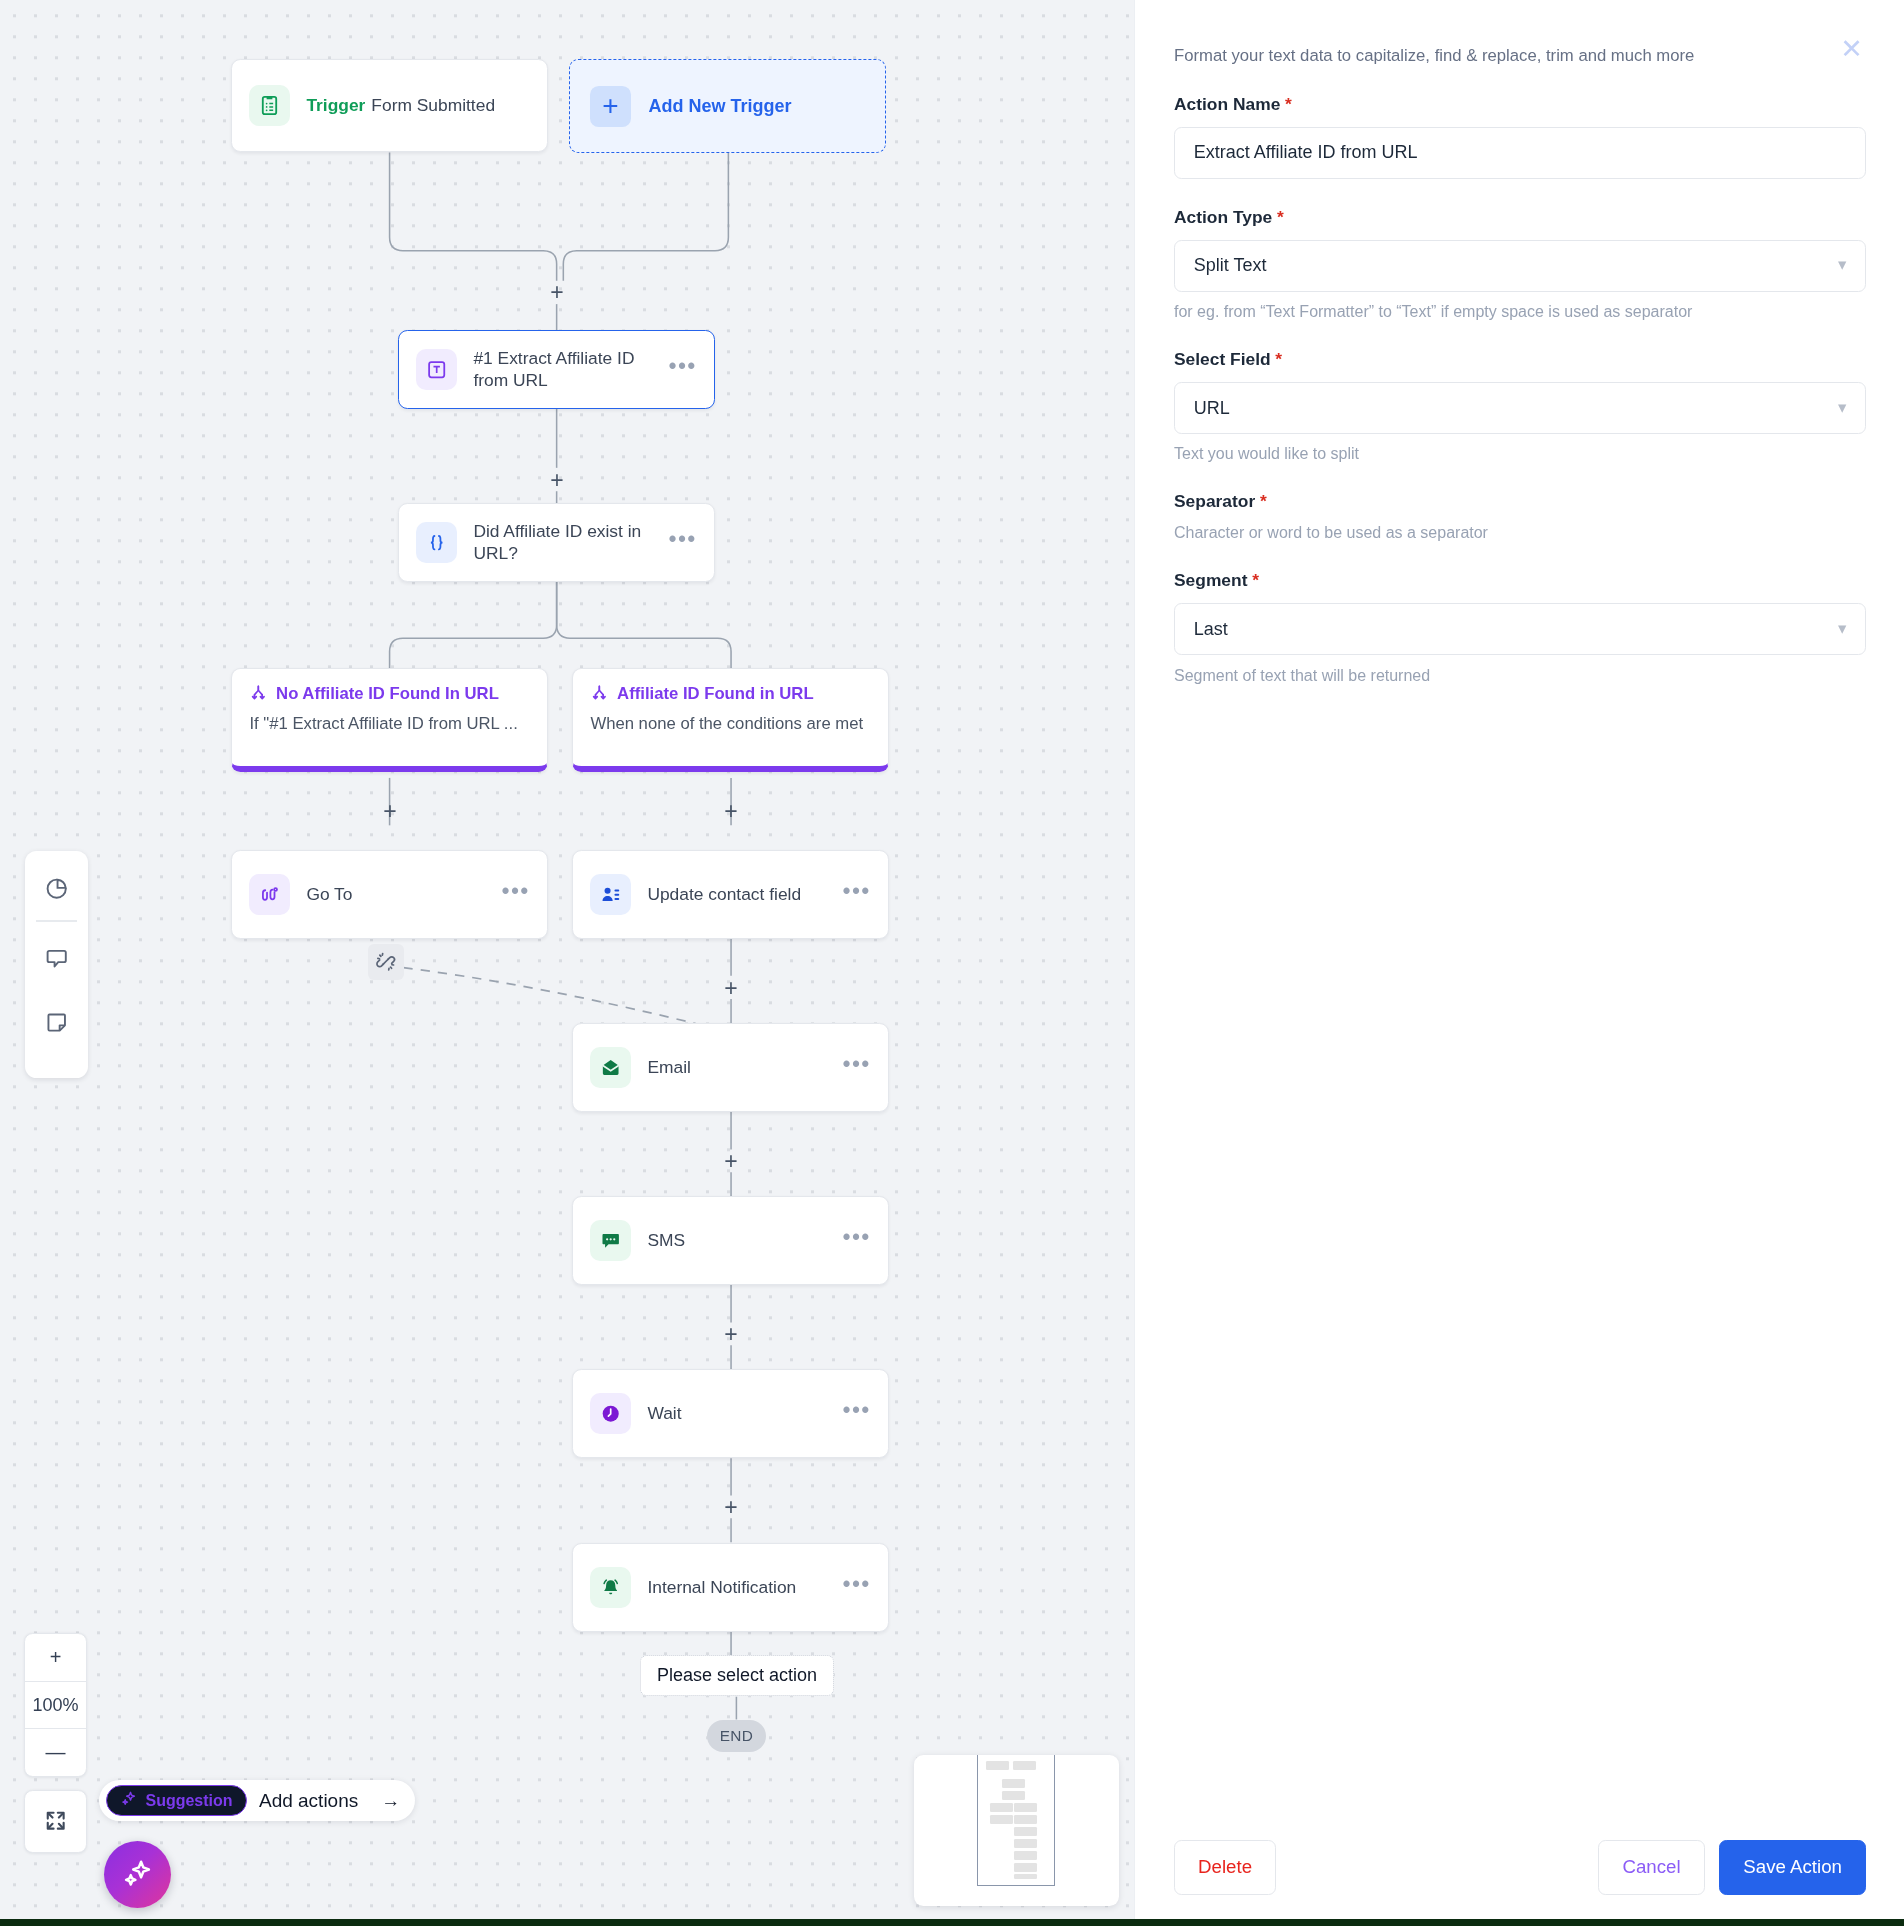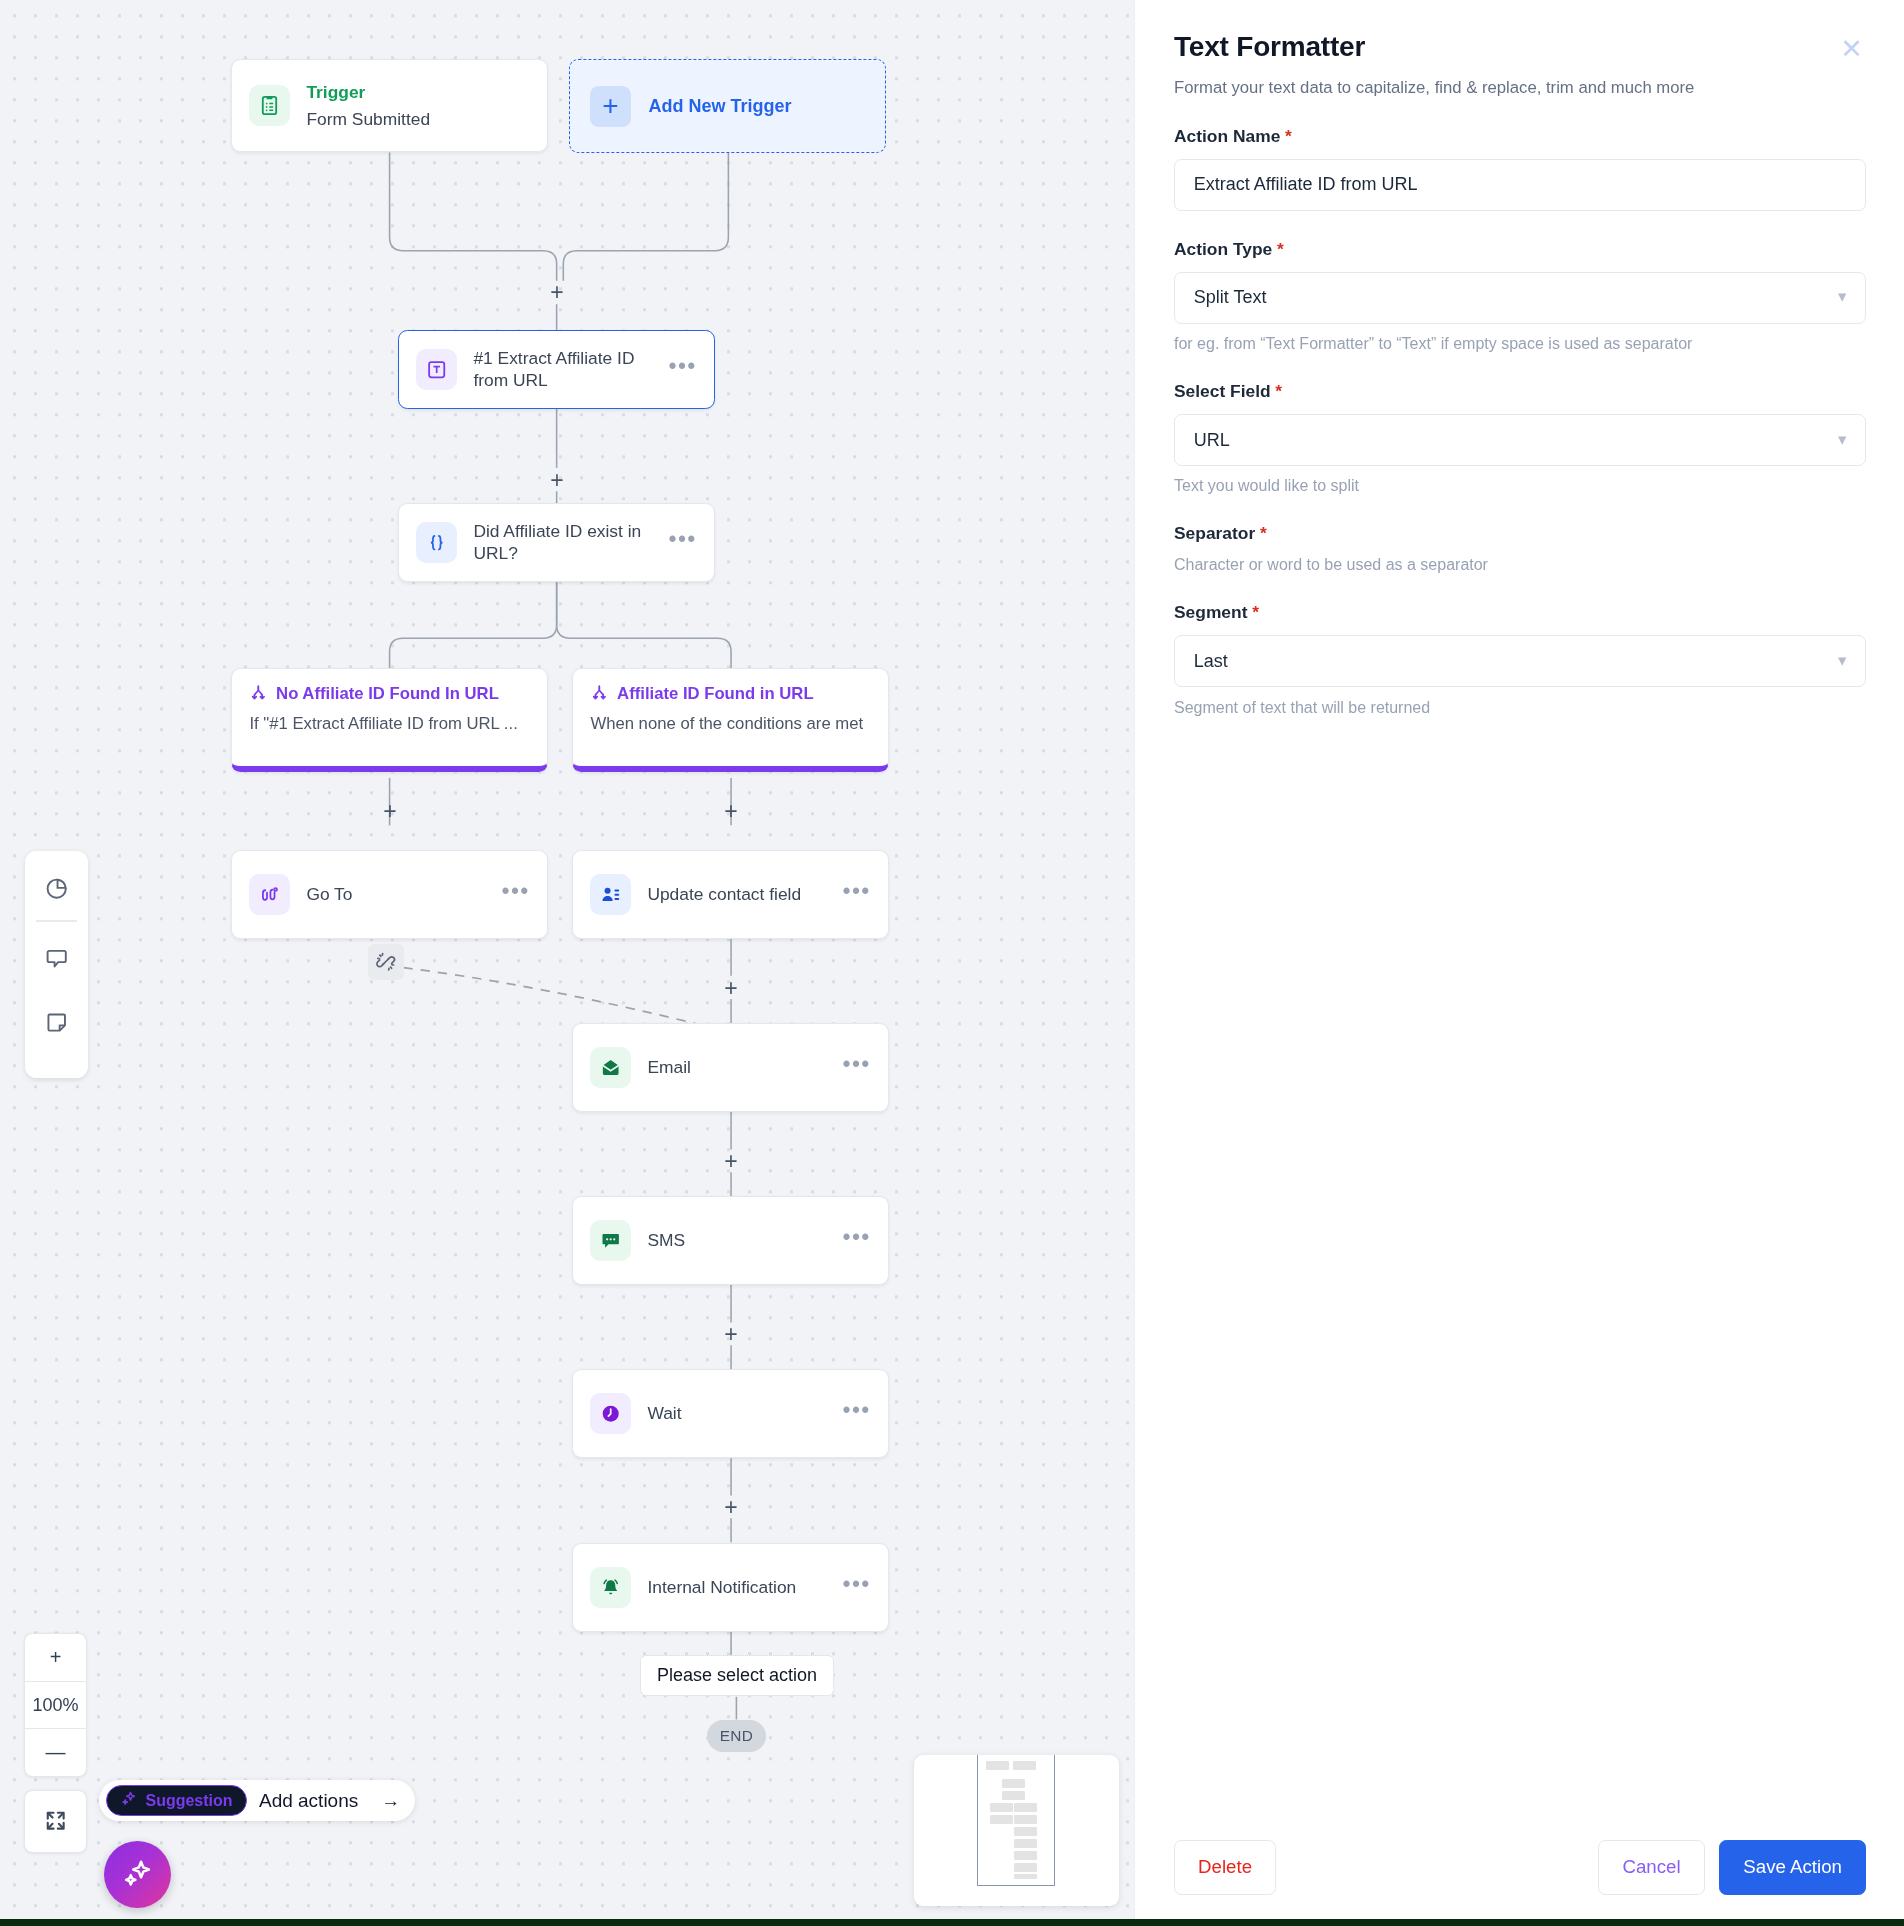--- a/index.html
+++ b/index.html
@@ -51,21 +51,21 @@
   .dots {
     color: #98a2b3; font-size: 23px; letter-spacing: 1.3px; line-height: .4;
     flex: none; padding-bottom: 6.7px;
   }
 
   
   .trigger-node {
     left: 231px; top: 59px; width: 317px; height: 93px;
     flex-direction: row; align-items: center;
   }
-  .trigger-text { display: flex; flex-direction: column; gap: 6px; }
+  .trigger-text { display: flex; flex-direction: row; gap: 6px; align-items: center; }
   .trigger-label { font-size: 17.4px; color: #0f9d58; font-weight: 700; }
   .trigger-name { font-size: 17.4px; color: #3b4556; }
 
   .add-trigger-node {
     position: absolute;
     left: 569px; top: 59px; width: 317px; height: 94px;
     border: 1.7px dashed #2563eb;
     border-radius: 9.4px;
     background: #eef4ff;
     display: flex; align-items: center; padding: 0 20px; gap: 17.4px;
@@ -585,21 +585,20 @@
       <div class="mm-bar" style="left:100px; top:96px;width:23px;"></div>
       <div class="mm-bar" style="left:100px; top:108px;width:23px;"></div>
       <div class="mm-bar" style="left:100px; top:119px;width:23px;height:4.7px;"></div>
     </div>
 
   </div>
 
   <div class="panel">
     <div class="panel-close">✕</div>
     <div class="panel-inner">
-      <div class="panel-title">Text Formatter</div>
       <div class="panel-sub">Format your text data to capitalize, find &amp; replace, trim and much more</div>
 
       <div class="field">
         <div class="field-label">
           <span>Action Name</span>
           <span class="req">*</span>
         </div>
         <div class="control">Extract Affiliate ID from URL</div>
       </div>
 

